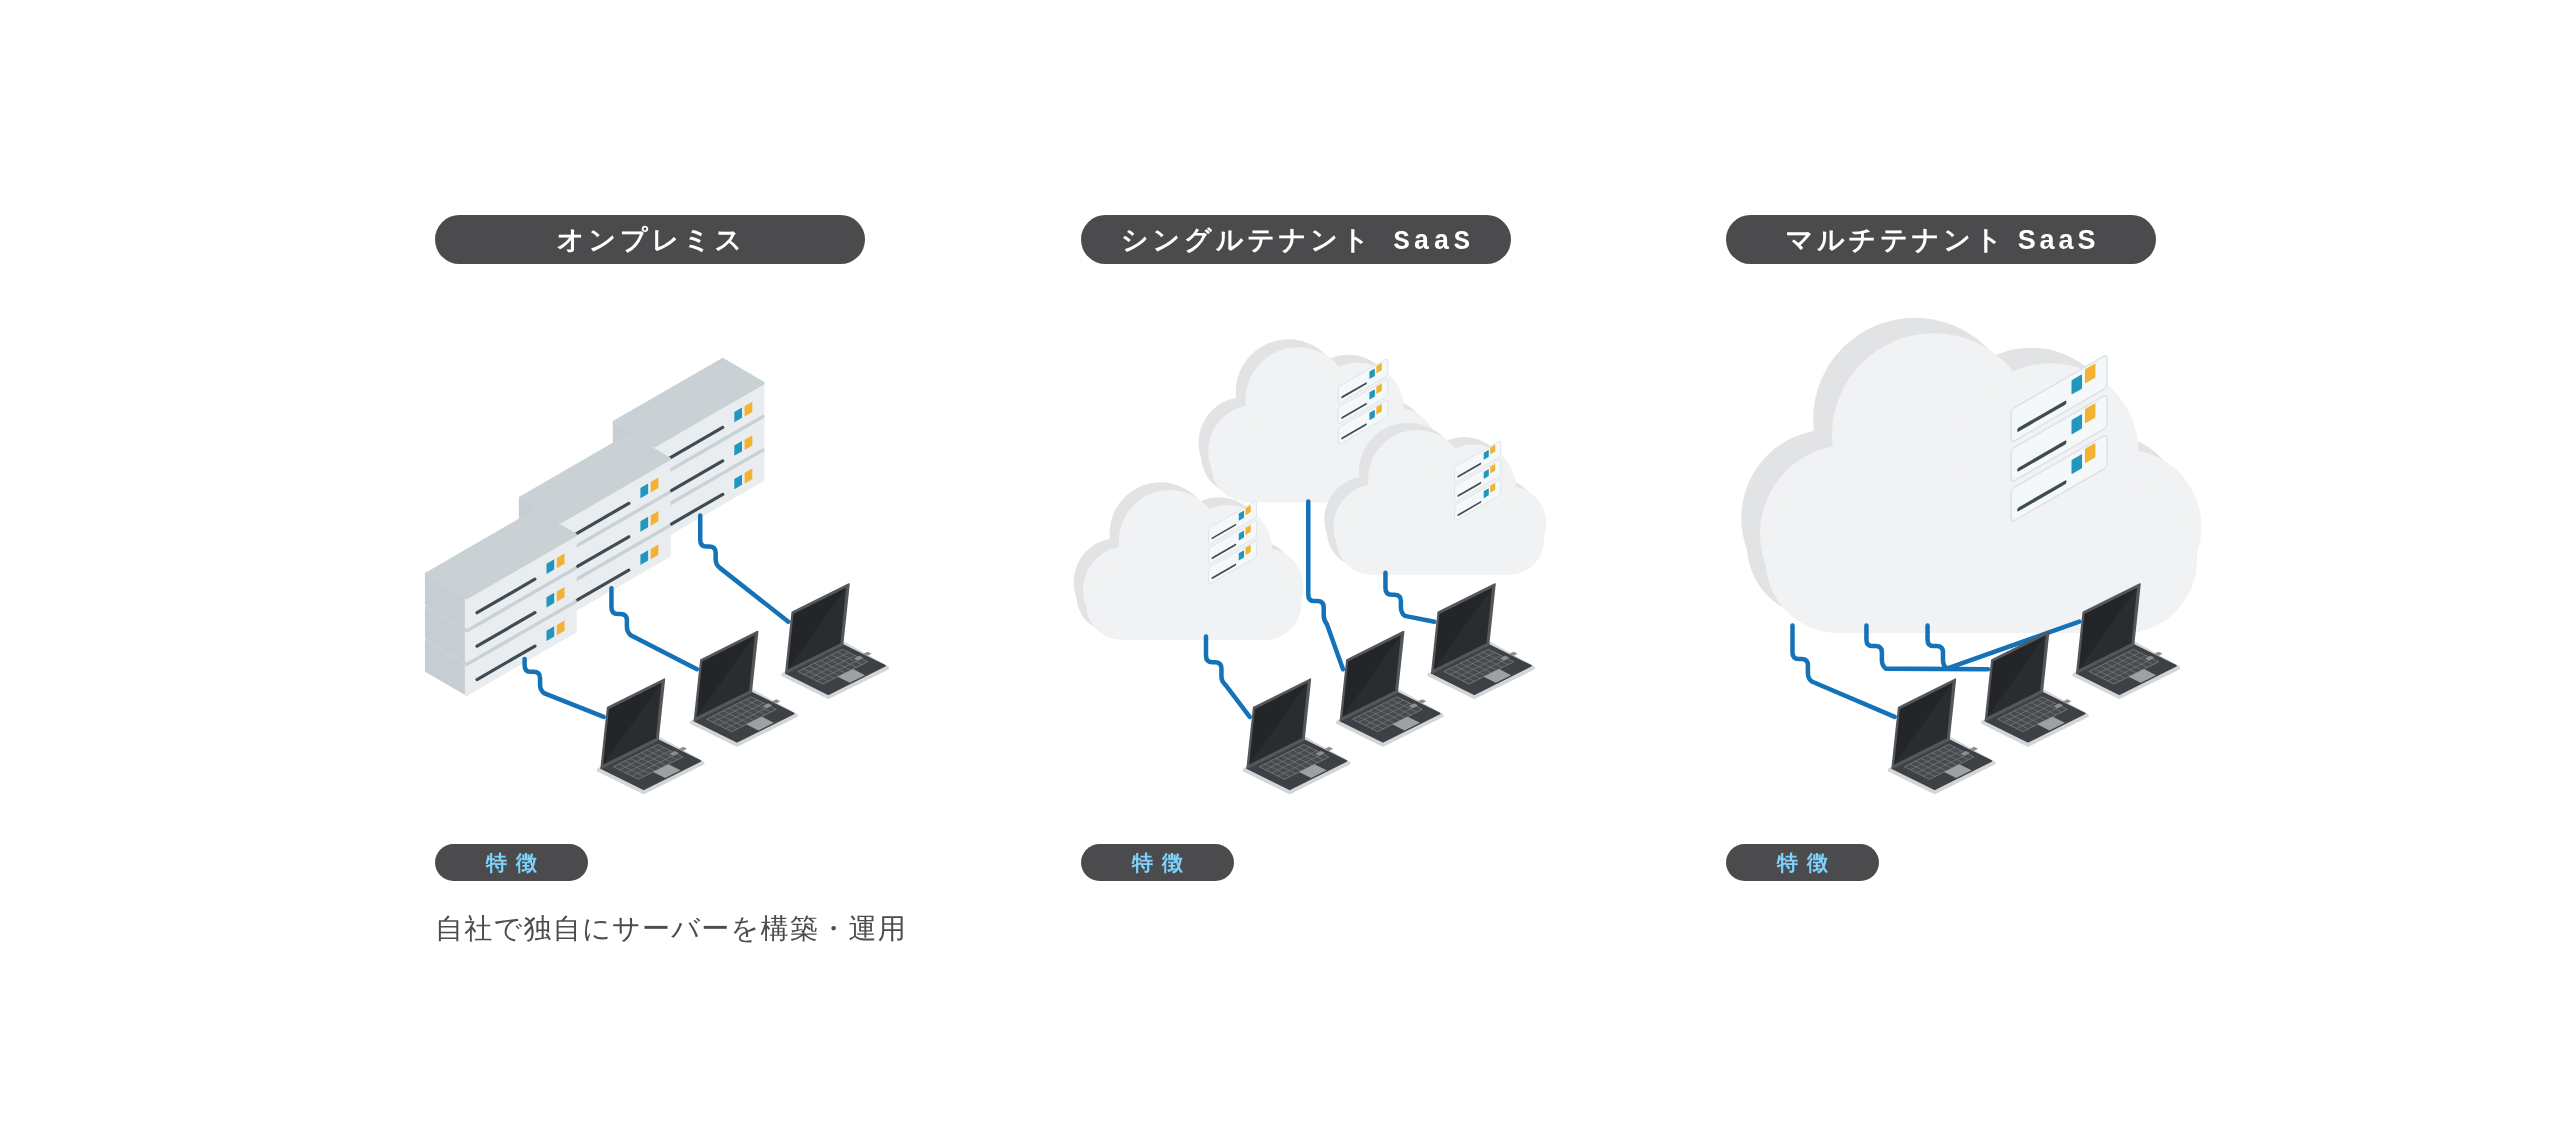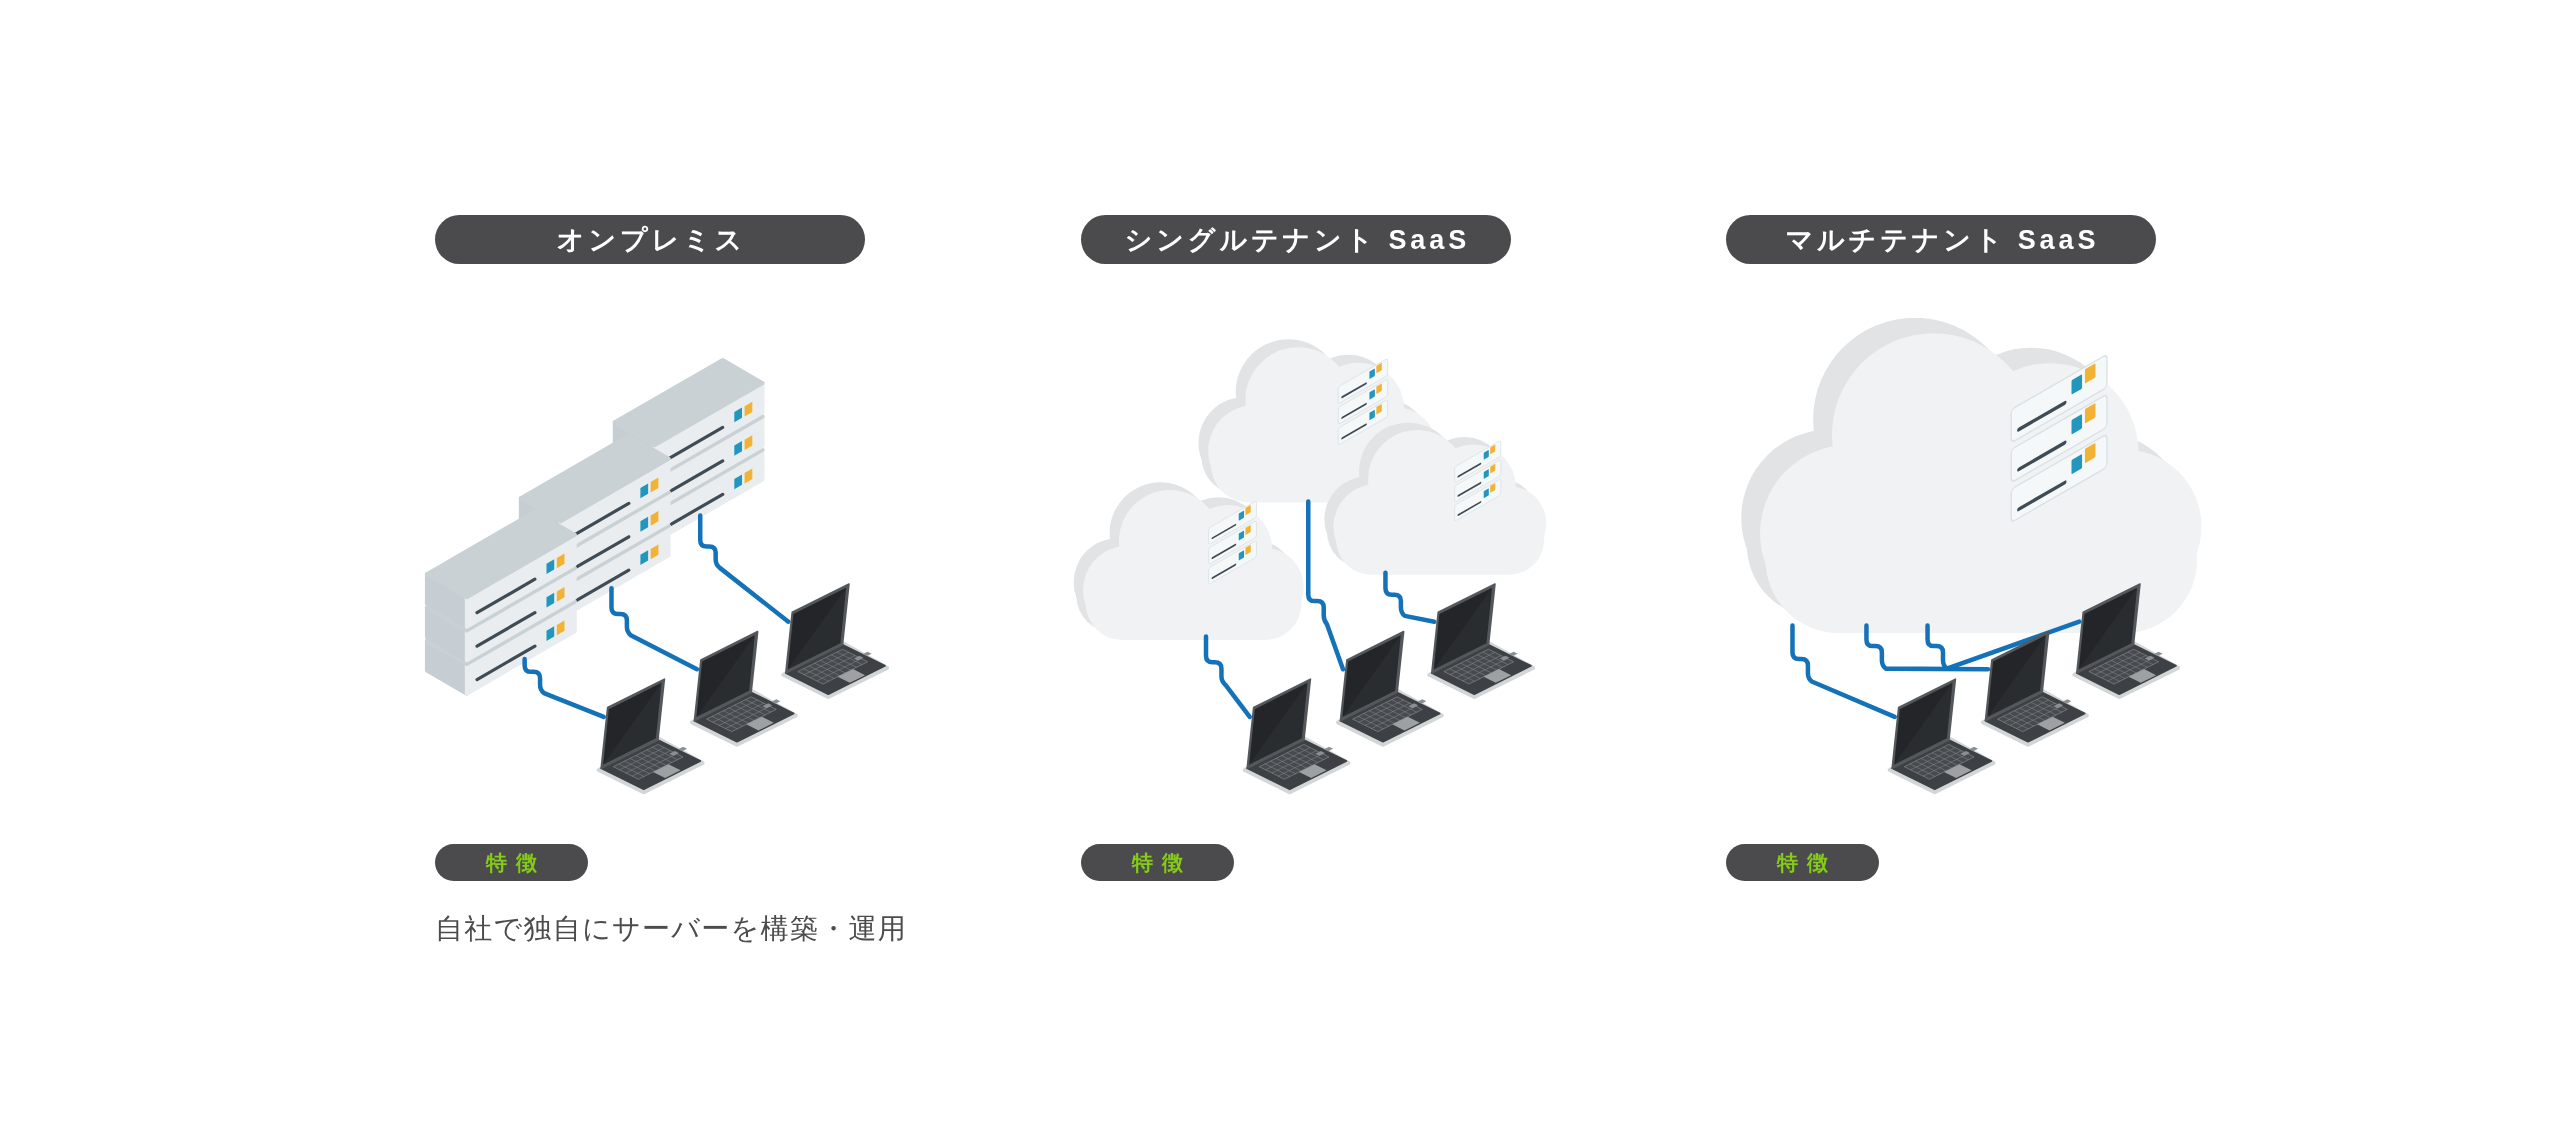--- a/index.html
+++ b/index.html
@@ -4,33 +4,33 @@
 <style>
   html,body{margin:0;padding:0;}
   body{
     width:2576px;height:1128px;position:relative;overflow:hidden;
     background:#ffffff;
     font-family:"Liberation Sans","DejaVu Sans",sans-serif;
   }
   .canvas{position:absolute;inset:0;}
   .col{position:absolute;top:199px;width:579px;}
   #col-onpremise{left:360px;}
-  #col-single{left:1006px;}
+  #col-single{left:1006px;font-family:Liberation Mono, monospace;}
   #col-multi{left:1651px;}
   .title-pill{
     width:430px;height:49px;margin:16px auto;border-radius:26px;
     background:#4b4b4d;color:#ffffff;
     display:flex;align-items:center;justify-content:center;
     font-size:27px;font-weight:bold;
   }
   .title-pill span{letter-spacing:3.9px;margin-right:-3.9px;white-space:nowrap;}
   .illo{display:block;margin:54px 0 0 45px;}
   .feature-pill{
     width:153px;height:37px;margin:37px 0 0 75px;border-radius:18.7px;
-    background:#4b4b4d;color:#84cc16;
+    background:#4b4b4d;color:#7dd3fc;
     display:flex;align-items:center;justify-content:center;
     font-size:21px;font-weight:bold;
   }
   .feature-pill span{letter-spacing:9px;margin-right:-9px;white-space:nowrap;}
   .desc{
     margin:33px 0 0 75px;font-size:28px;line-height:1.1;
     color:#4c4c4c;letter-spacing:1.3px;white-space:nowrap;
   }
 </style>
 </head>

